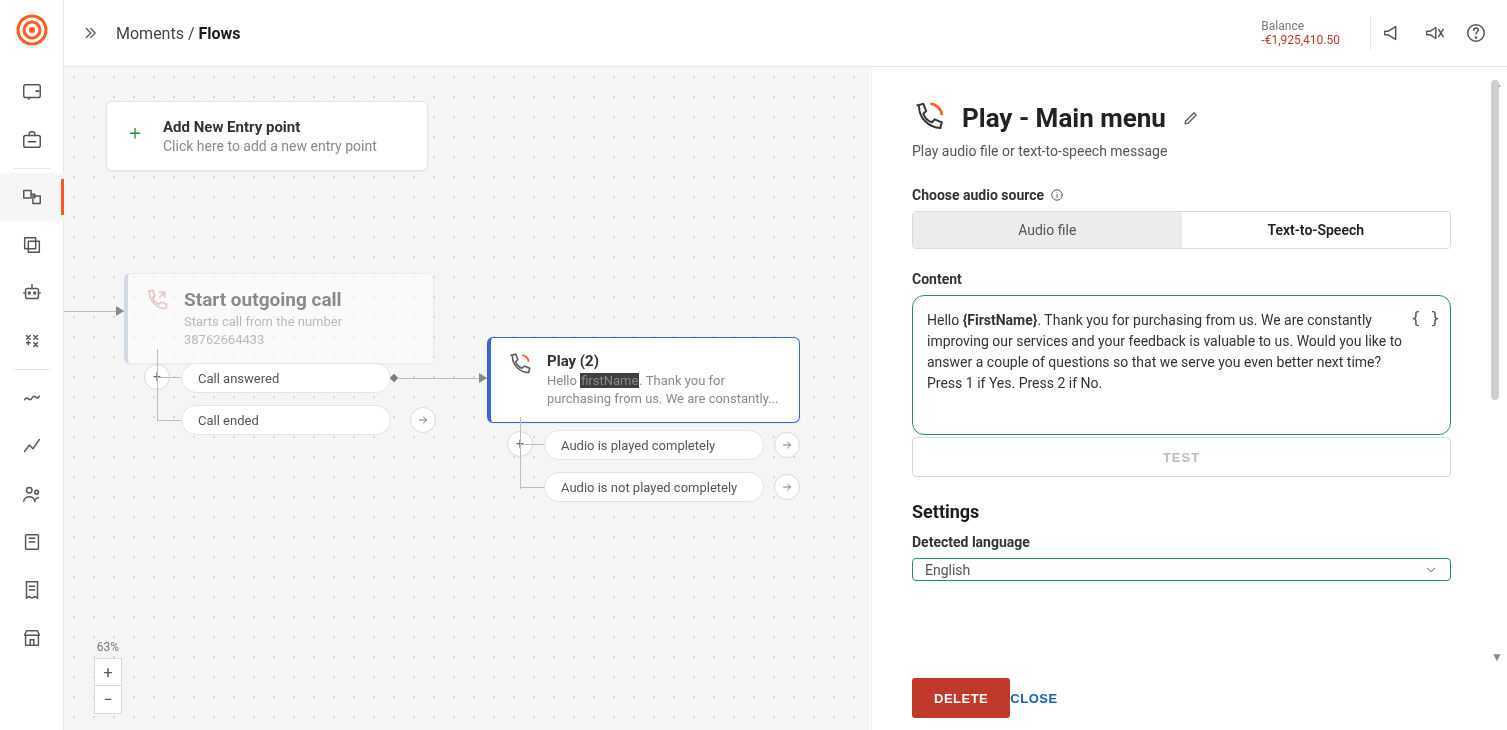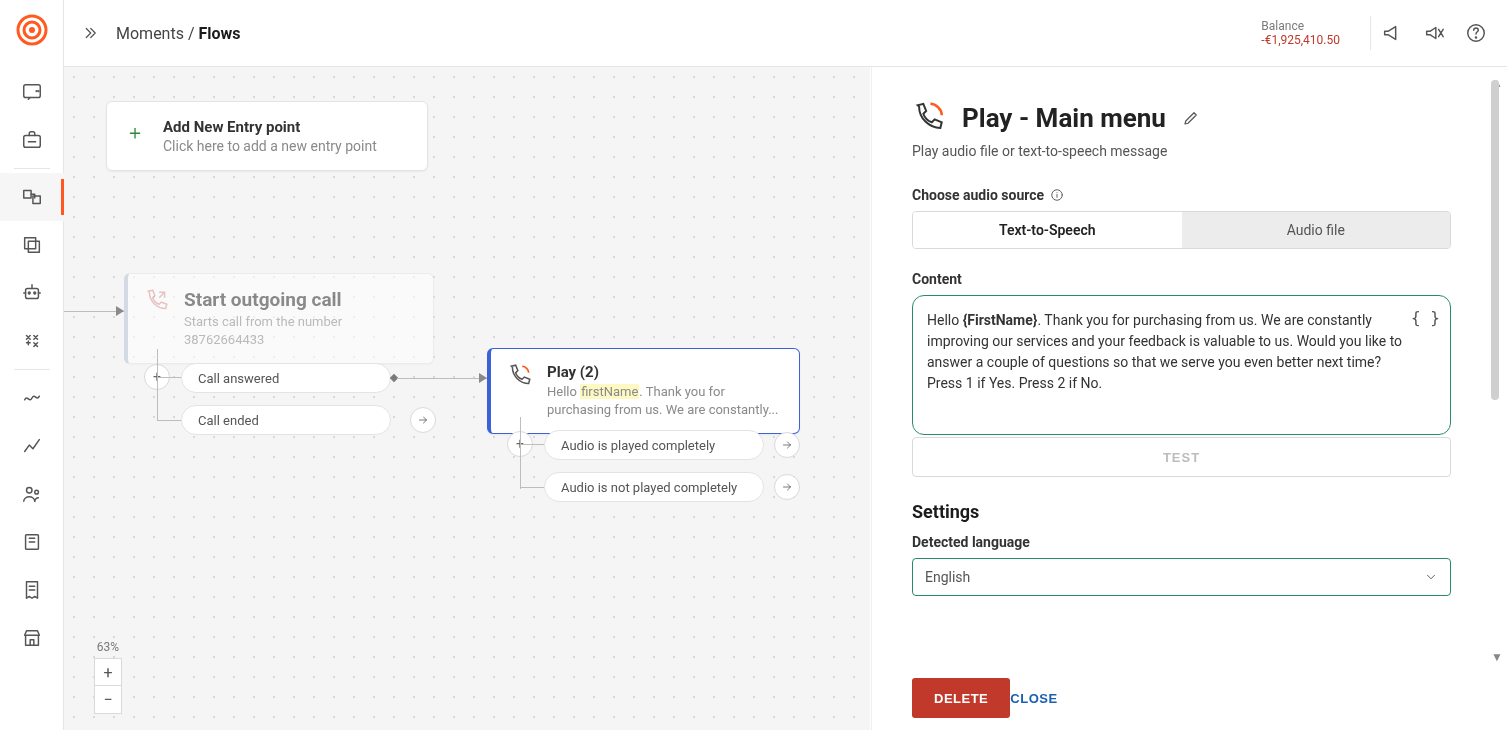--- a/index.html
+++ b/index.html
@@ -37,24 +37,24 @@
 
 .entry-card { left:42px; top:34px; width:322px; display:flex; gap:18px; align-items:flex-start; padding:16px 18px;}
 .entry-card .plus { color:#2f8a3b; font-size:20px; line-height:1; margin-top:4px;}
 .entry-card .title { font-weight:700; font-size:15px; color:#333;}
 .entry-card .sub { font-size:14px; color:#8a8a8a; margin-top:2px;}
 
 .start-card { left:60px; top:206px; width:310px; border-left:4px solid #b9c4d6; opacity:.55; display:flex; gap:14px; padding:14px 16px;}
 .start-card .title { font-weight:700; font-size:19px; color:#333;}
 .start-card .sub { font-size:13px; color:#8a8a8a; margin-top:2px; line-height:1.4; }
 
-.play-card { left:423px; top:270px; width:313px; border:1.5px solid #3b62d9; border-left:4px solid #3b62d9; display:flex; gap:14px; padding:14px 16px;margin-top:11px;}
+.play-card { left:423px; top:270px; width:313px; border:1.5px solid #3b62d9; border-left:4px solid #3b62d9; display:flex; gap:14px; padding:14px 16px;}
 .play-card .title { font-weight:700; font-size:15px; color:#333;}
 .play-card .sub { font-size:13px; color:#8a8a8a; margin-top:2px; line-height:1.4;}
-.play-card .sub .hl { background:#fef9c3; padding:0 1px; }
+.play-card .sub .hl { background:#404040; padding:0 1px; }
 
 .pill { position:absolute; background:#fff; border:1px solid #e3e3e3; border-radius:20px; height:30px; display:flex; align-items:center; padding:0 16px; font-size:13px; color:#555;}
 .port-btn { position:absolute; width:26px; height:26px; border-radius:50%; border:1px solid #d9d9d9; background:#fff; display:flex; align-items:center; justify-content:center; font-size:14px; color:#666; cursor:pointer;}
 
 
 .line { position:absolute; background:#bdbdbd; }
 .line-h { height:1px; }
 .line-v { width:1px; }
 .dot { position:absolute; width:6px; height:6px; background:#7a7a7a; transform:rotate(45deg);}
 
@@ -71,21 +71,21 @@
 .panel-sub { font-size:14px; color:#555; margin-bottom:28px;}
 .section-label { font-size:14px; font-weight:700; color:#333; margin-bottom:8px; display:flex; align-items:center; gap:6px;}
 .seg { display:flex; border:1px solid #d9d9d9; border-radius:4px; overflow:hidden; margin-bottom:22px;}
 .seg-btn { flex:1; height:36px; display:flex; align-items:center; justify-content:center; font-size:14px; cursor:pointer; background:#ececec; color:#555;}
 .seg-btn.active { background:#fff; color:#222; font-weight:600;}
 .content-box { position:relative; border:1px solid #2a8a6f; border-radius:12px; padding:14px 44px 14px 14px; font-size:14px; line-height:1.5; color:#333; min-height:140px; margin-bottom:2px;}
 .content-box .tag { font-weight:700; }
 .content-box .brace-btn { position:absolute; right:10px; top:10px; font-family: monospace; font-size:16px; color:#555; cursor:pointer;}
 .test-btn { width:100%; height:40px; border:1px solid #d9d9d9; background:#fff; color:#bdbdbd; font-weight:700; letter-spacing:1px; font-size:13px; border-radius:4px; margin-bottom:24px; cursor:not-allowed;}
 .settings-h { font-size:18px; font-weight:700; margin-bottom:12px;}
-.select { width:100%; height:38px; border:1px solid #2a8a6f; border-radius:4px; display:flex; align-items:center; justify-content:space-between; padding:0 12px; font-size:14px; color:#555; cursor:pointer; margin-bottom:10px;}
+.select { width:100%; height:23px; border:1px solid #2a8a6f; border-radius:4px; display:flex; align-items:center; justify-content:space-between; padding:0 12px; font-size:14px; color:#555; cursor:pointer; margin-bottom:10px;}
 .panel-footer { display:flex; align-items:center; padding-top:16px;}
 .delete-btn { background:#c0392b; color:#fff; border:none; height:40px; padding:0 22px; font-weight:700; font-size:13px; letter-spacing:.5px; border-radius:3px; cursor:pointer;}
 .close-btn { background:none; border:none; color:#1b5fb3; font-weight:700; font-size:13px; letter-spacing:.5px; cursor:pointer;}
 
 
 .scroll-arrow { position:absolute; right:4px; color:#888; font-size:12px; cursor:pointer;}
 .scrollbar-fake { position:absolute; right:8px; top:80px; width:8px; height:320px; background:#cfcfcf; border-radius:4px;}
 
 svg { display:block; }
 .icon-stroke { stroke:#555; stroke-width:1.6; fill:none; stroke-linecap:round; stroke-linejoin:round; }
@@ -349,22 +349,22 @@
     <div class="section-label">
       <span>Choose audio source</span>
       <span style="cursor:pointer">
         <svg width="14" height="14" viewBox="0 0 24 24" class="icon-stroke">
             <circle cx="12" cy="12" r="9"></circle>
             <path d="M12 8v.01M12 11v5"></path>
           </svg>
       </span>
     </div>
     <div class="seg">
+      <div class="seg-btn">Audio file</div>
       <div class="seg-btn active">Text-to-Speech</div>
-      <div class="seg-btn">Audio file</div>
     </div>
 
     <div class="section-label">Content</div>
     <div class="content-box">
       <span>Hello </span><span class="tag">{FirstName}</span><span>. Thank you for purchasing from us. We are constantly improving our services and your feedback is valuable to us. Would you like to answer a couple of questions so that we serve you even better next time? Press 1 if Yes. Press 2 if No.</span>
       <span class="brace-btn">{ }</span>
     </div>
 
     <button class="test-btn">TEST</button>
 

